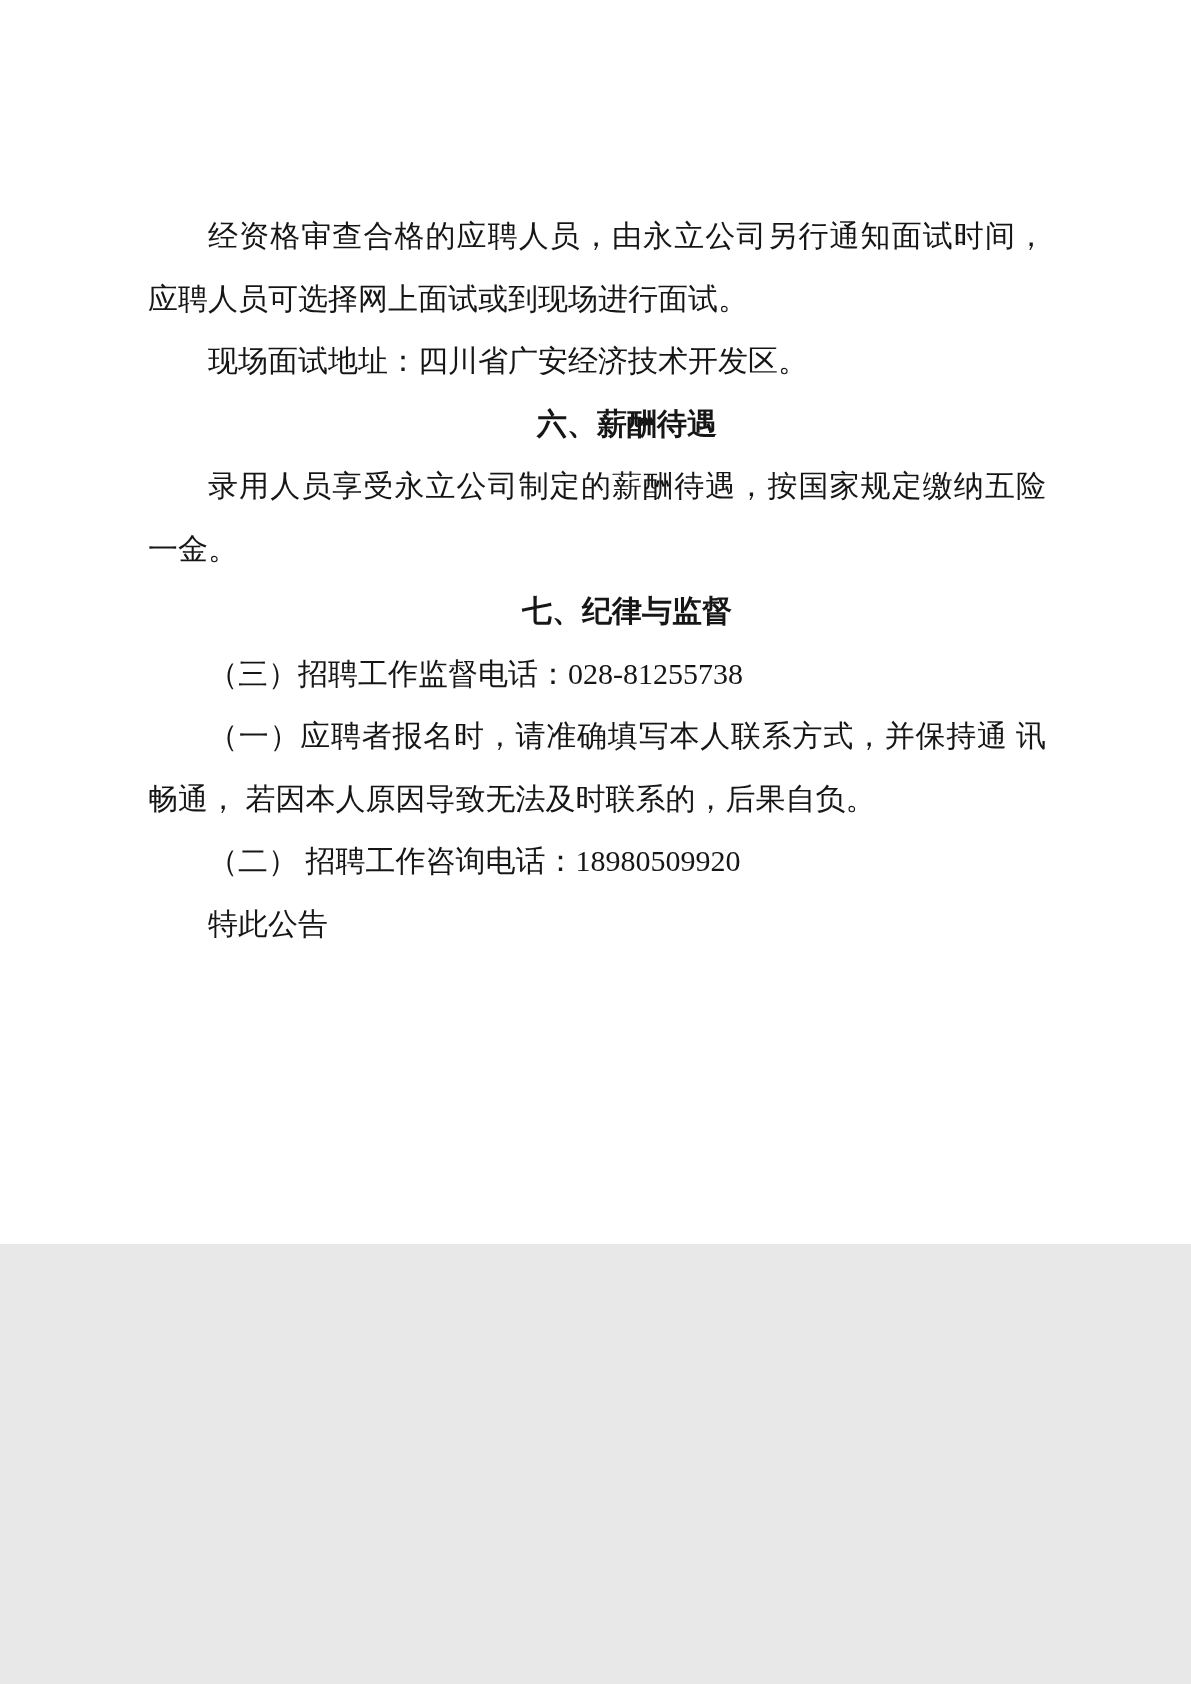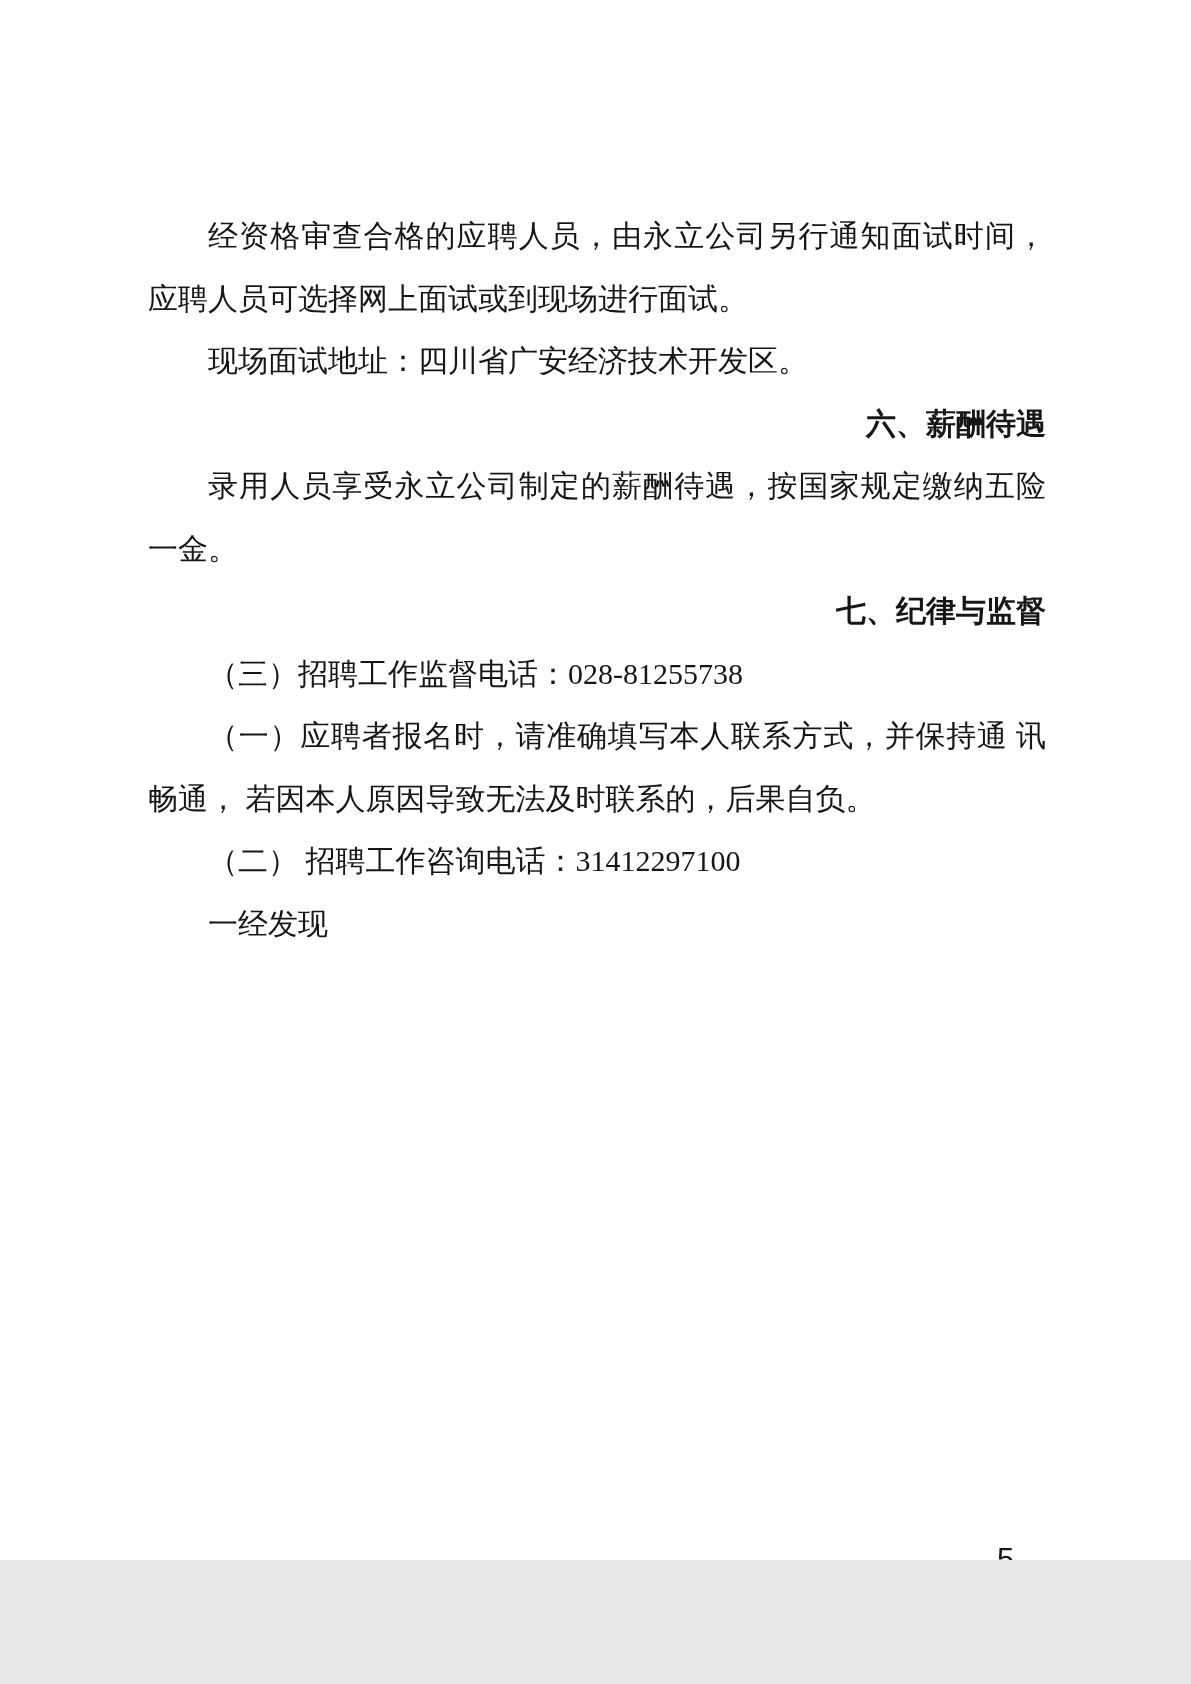--- a/index.html
+++ b/index.html
@@ -3,21 +3,21 @@
 <meta charset="utf-8">
 <style>
   html, body {
     margin: 0;
     padding: 0;
     background: #e8e8e8;
   }
   .page {
     position: relative;
     width: 1191px;
-    height: 1560px;
+    height: 1244px;
     margin: 0 auto;
     background: #ffffff;
     overflow: hidden;
     font-family: "Liberation Serif", "DejaVu Serif", serif;
     color: #161616;
   }
   .content {
     position: absolute;
     left: 148px;
     top: 205px;
@@ -28,21 +28,21 @@
     font-size: 30px;
     line-height: 62.5px;
     text-align: justify;
     text-justify: inter-ideograph;
     text-indent: 2em;
     word-break: break-all;
   }
   .para.heading {
     font-family: "Liberation Sans", "DejaVu Sans", sans-serif;
     font-weight: 700;
-    text-align: right;
+    text-align: center;
   }
   .para.attachment {
     margin-top: 66px;
   }
   .page-number {
     position: absolute;
     left: 997px;
     top: 1540px;
     font-size: 31px;
     line-height: 40px;
@@ -55,17 +55,17 @@
 
 <div class="page">
   <div class="content">
     <p class="para body">经资格审查合格的应聘人员，由永立公司另行通知面试时间，应聘人员可选择网上面试或到现场进行面试。</p>
     <p class="para body">现场面试地址：四川省广安经济技术开发区。</p>
     <p class="para heading">六、薪酬待遇</p>
     <p class="para body">录用人员享受永立公司制定的薪酬待遇，按国家规定缴纳五险一金。</p>
     <p class="para heading">七、纪律与监督</p>
     <p class="para body">（三）招聘工作监督电话：028-81255738</p>
     <p class="para body">（一）应聘者报名时，请准确填写本人联系方式，并保持通 讯畅通， 若因本人原因导致无法及时联系的，后果自负。</p>
-    <p class="para body">（二） 招聘工作咨询电话：31412297100</p>
-    <p class="para body">一经发现</p>
+    <p class="para body">（二） 招聘工作咨询电话：18980509920</p>
+    <p class="para body">特此公告</p>
   </div>
   <div class="page-number">5</div>
 </div>
 
 </body></html>

